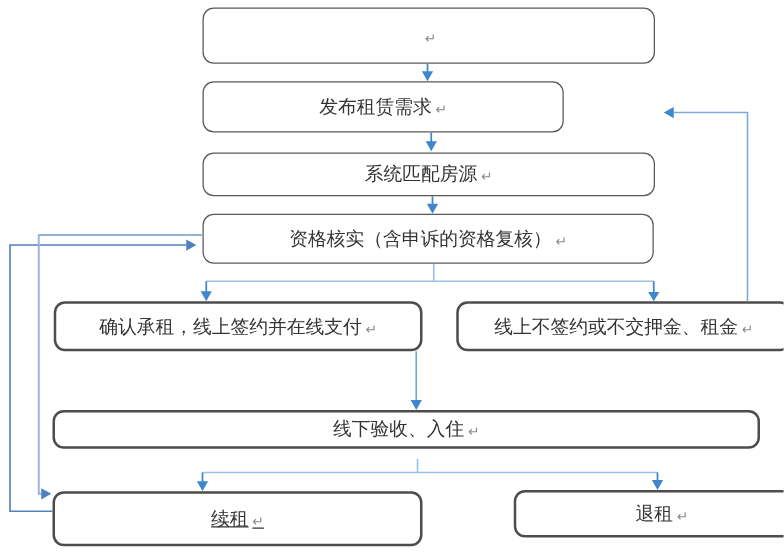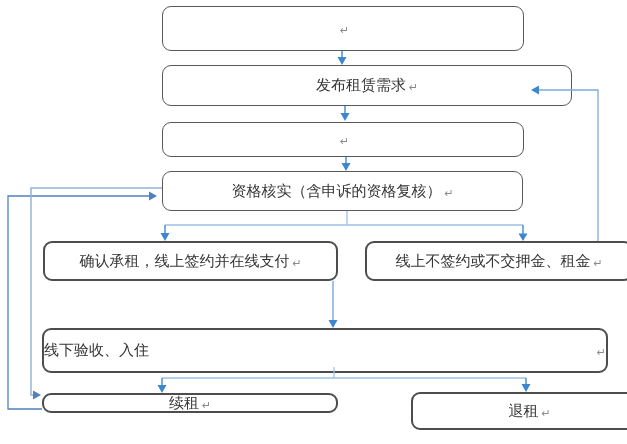--- a/index.html
+++ b/index.html
@@ -38,47 +38,48 @@
   .node.thick{border-width:2px;border-color:#4d4d4d;}
   .ret{
     color:var(--mark-color);
     font-size:11px;
     margin-left:3px;
     position:relative;
     top:2px;
   }
   
   .n1{left:162px;top:6px;width:362px;height:45px;}
-  .n2{left:162px;top:65px;width:410px;height:41px;}
+  .n2{left:162px;top:65px;width:289px;height:41px;}
   .n3{left:162px;top:122px;width:362px;height:35px;}
   .n4{left:162px;top:171px;width:361px;height:40px;}
   .n5{left:43px; top:241px;width:295px;height:40px;}
   .n6{left:365px;top:241px;width:268px;height:40px;}
-  .n7{left:42px; top:328px;width:566px;height:45px;justify-content:space-between;}
-  .n8{left:42px; top:393px;width:296px;height:20px;}
+  .n7{left:42px; top:328px;width:566px;height:31px;}
+  .n8{left:42px; top:393px;width:296px;height:44px;text-decoration:underline;}
   .n9{left:373px;top:392px;width:237px;height:38px;margin-left:38px;}
   svg.wires{
     position:absolute;left:0;top:0;width:627px;height:444px;
     pointer-events:none;
   }
   svg.wires *{vector-effect:non-scaling-stroke;}
 </style>
 </head>
 <body>
 
 <div class="canvas">
 
   <div class="node n1">
       <span class="ret">↵</span>
   </div>
   <div class="node n2">
     <span>发布租赁需求</span>
       <span class="ret">↵</span>
   </div>
   <div class="node n3">
+    <span>系统匹配房源</span>
       <span class="ret">↵</span>
   </div>
   <div class="node n4">
     <span>资格核实（含申诉的资格复核）</span>
       <span class="ret">↵</span>
   </div>
   <div class="node n5 thick">
     <span>确认承租，线上签约并在线支付</span>
       <span class="ret">↵</span>
   </div>

